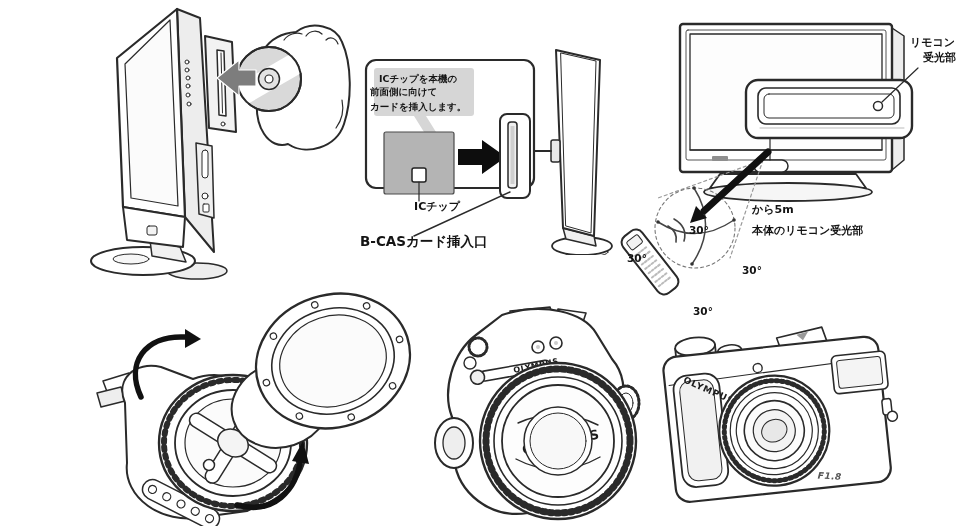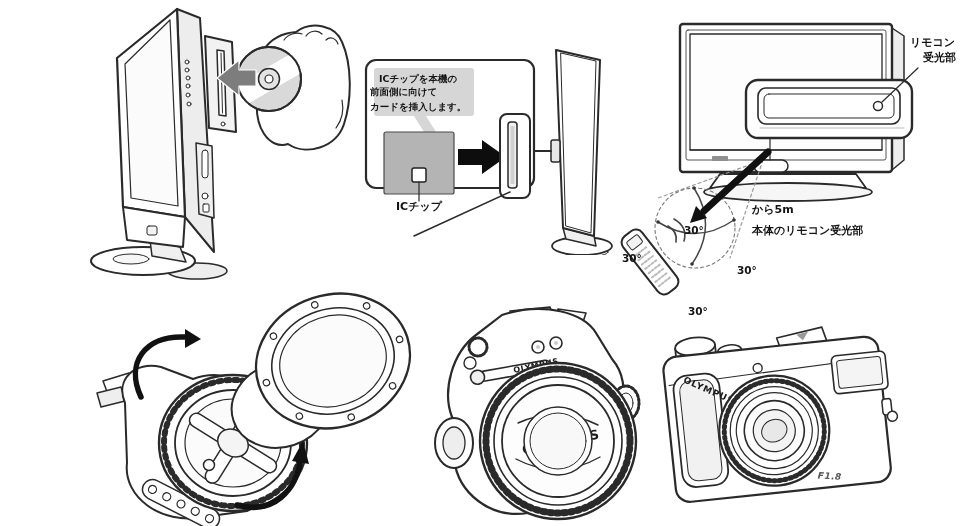--- a/index.html
+++ b/index.html
@@ -114,24 +114,25 @@
             <rect x="150" y="82" width="9" height="66" rx="3" fill="#f0f0f0" stroke-width="1.5"></rect>
             <rect x="152.5" y="86" width="4" height="58" fill="#cfcfcf" stroke="none"></rect>
           </g>
         </g>
         <line x1="152" y1="152" x2="56" y2="196" stroke-width="1.5"></line>
       </g>
     </svg>
     <div class="lbl note" style="left:21px;top:32px;text-align:right;">ICチップを本機の</div>
     <div class="lbl note" style="left:12px;top:46px;font-family:Liberation Serif, serif;">前面側に向けて</div>
     <div class="lbl note" style="left:12px;top:60px;">カードを挿入します。</div>
-    <div class="lbl med" style="left:20px;top:160px;width:82px;text-align:center;">ICチップ</div>
-  </div>
-
-  <div class="illo" style="left:620px;top:10px;width:347px;height:290px;">
+    <div class="lbl med" style="left:20px;top:160px;width:82px;text-align:right;">ICチップ</div>
+    <div class="lbl big" style="left:2px;top:193px;">B-CASカード挿入口</div>
+  </div>
+
+  <div class="illo" style="left:620px;top:10px;width:347px;height:290px;text-align:center;">
     <svg width="347" height="290" viewBox="0 0 347 290">
       <g stroke="#2a2a2a" fill="#ffffff" stroke-linejoin="round" stroke-linecap="round">
 
         <g>
           <polygon points="272,18 284,26 284,150 272,160" fill="#ededed" stroke-width="1.5"></polygon>
           <polygon points="100,164 236,164 246,178 90,178" fill="#ffffff" stroke-width="1.8"></polygon>
           <ellipse cx="168" cy="182" rx="84" ry="9" fill="#f6f6f6" stroke-width="1.8"></ellipse>
           <rect x="60" y="14" width="212" height="148" rx="3" fill="#ffffff" stroke-width="2.4"></rect>
           <rect x="66" y="20" width="200" height="130" rx="2" fill="none" stroke-width="0.8"></rect>
           <rect x="70" y="24" width="192" height="116" fill="#fdfdfd" stroke-width="1.3"></rect>

